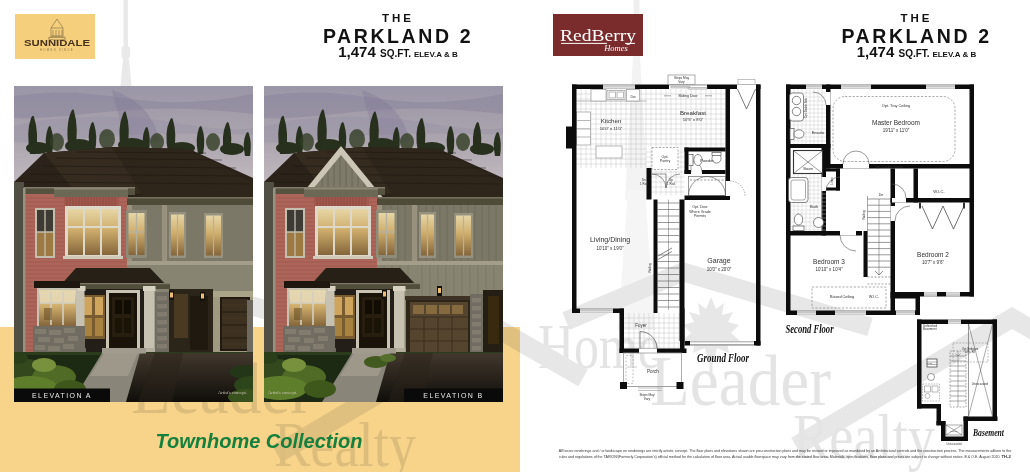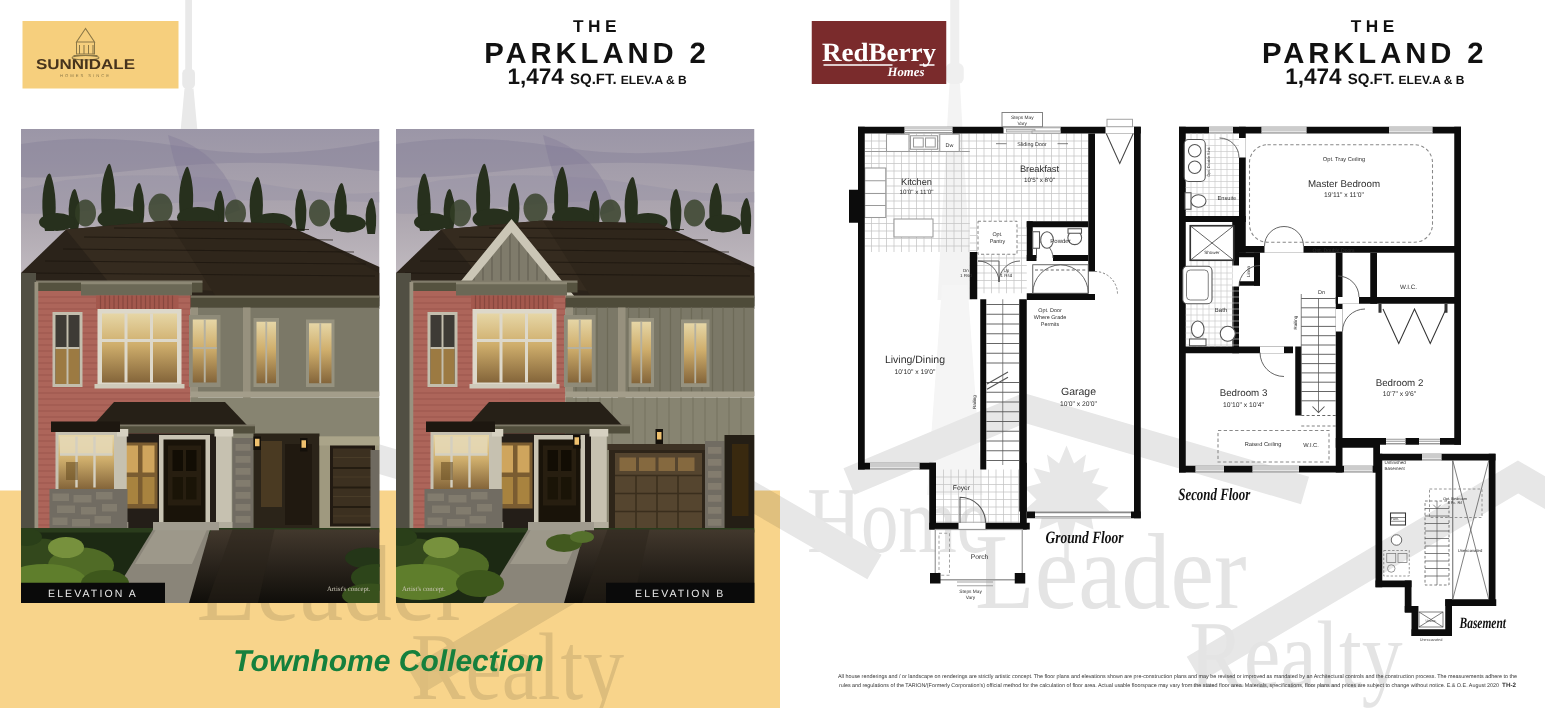--- a/index.html
+++ b/index.html
@@ -44,41 +44,41 @@
       <path d="M566 321 L683 272 L870 327"></path>
       <path d="M796 446 L1012 318 L1102 370"></path>
     </g>
     <path fill="#e7e7e7" d="M711 297 L716 309 L724 303 L722 315 L733 312 L728 322 L739 325 L731 333 L740 341 L727 342 L729 353 L717 348 L714 360 L708 360 L705 348 L693 353 L695 342 L682 341 L691 333 L683 325 L694 322 L689 312 L700 315 L698 303 L706 309 Z M709.5 358 h3 v16 h-3 Z"></path>
     <text x="538" y="368" font-size="63" textLength="122" lengthAdjust="spacingAndGlyphs">Home</text>
     <text x="650" y="405" font-size="72" textLength="181" lengthAdjust="spacingAndGlyphs">Leader</text>
     <text x="793" y="458" font-size="64" textLength="142" lengthAdjust="spacingAndGlyphs">Realty</text>
   </g>
 </svg>
 
-<div class="abs" style="left:15px;top:14px;width:104px;height:45px;background:#f6cf7d;">
+<div class="abs" style="left:15px;top:14px;width:80px;height:45px;background:#f6cf7d;">
   <svg width="84" height="45" viewBox="0 0 84 45">
     <g stroke="#8a7747" fill="none" stroke-width="0.7">
       <path d="M42 5 L36 14 L48 14 Z"></path>
       <path d="M36 14 L36 22 L48 22 L48 14"></path>
       <path d="M38 16 v6 M41 16 v6 M44 16 v6 M47 16 v6"></path>
       <path d="M34 23 h16"></path>
       <ellipse cx="42" cy="24.5" rx="9" ry="1.5"></ellipse>
     </g>
     <text x="42" y="32.2" text-anchor="middle" font-size="9.5" textLength="66" lengthAdjust="spacingAndGlyphs" fill="#46331d" font-family="Liberation Sans,sans-serif" font-weight="bold">SUNNIDALE</text>
     <text x="42" y="37" text-anchor="middle" font-size="2.8" letter-spacing="1.3" fill="#8a7747" font-family="Liberation Sans,sans-serif">HOMES SINCE</text>
   </svg>
 </div>
 
 <div class="abs" style="left:278px;top:0;width:240px;color:#111;">
   <div class="abs" style="left:0;top:11.5px;width:240px;text-align:center;font-size:11.5px;letter-spacing:3px;font-weight:bold;">THE</div>
   <div class="abs" style="left:0;top:24.6px;width:240px;text-align:center;font-size:19.5px;letter-spacing:2.6px;font-weight:bold;">PARKLAND 2</div>
   <div class="abs" style="left:0;top:43.4px;width:240px;text-align:center;"><span style="font-size:15px;font-weight:bold;">1,474 </span><span style="font-size:10px;font-weight:bold;">SQ.FT. </span><span style="font-size:8px;font-weight:bold;">ELEV.A &amp; B</span></div>
 </div>
 
-<div class="abs" style="left:541px;top:14px;width:90px;height:26px;font-weight:bold;">
+<div class="abs" style="left:553px;top:14px;width:90px;height:26px;">
 <svg width="90" height="42" viewBox="0 0 90 42">
   <rect x="0" y="0" width="90" height="42" fill="#7a2b2c"></rect>
   <text x="45" y="26.5" text-anchor="middle" font-size="17.5" textLength="76" lengthAdjust="spacingAndGlyphs" fill="#fff" font-family="Liberation Serif,serif">RedBerry</text>
   <path d="M8 29.4 h46 M72 29.4 h10" stroke="#fff" stroke-width="1"></path>
   <text x="63" y="36.5" text-anchor="middle" font-size="8.5" fill="#fff" font-family="Liberation Serif,serif" font-style="italic">Homes</text>
 </svg>
 </div>
 
 <div class="abs" style="left:796.5px;top:0;width:240px;color:#111;">
   <div class="abs" style="left:0;top:11.5px;width:240px;text-align:center;font-size:11.5px;letter-spacing:3px;font-weight:bold;">THE</div>
@@ -890,21 +890,21 @@
   <g>
     <rect x="668" y="75" width="27" height="9.5" fill="#fff" stroke="#777" stroke-width="0.6"></rect>
     <text x="681.5" y="79.3" font-size="3.2" text-anchor="middle" fill="#2e2e2e">Steps May</text>
     <text x="681.5" y="83.3" font-size="3.2" text-anchor="middle" fill="#2e2e2e">Vary</text>
   </g>
 
   <text x="697" y="362" font-size="11.5" textLength="52" lengthAdjust="spacingAndGlyphs" font-family="Liberation Serif,serif" font-style="italic" font-weight="bold" fill="#111">Ground Floor</text>
 </svg>
 </div>
 
-<div id="planBase" class="abs" style="left:905px;top:292px;">
+<div id="planBase" class="abs" style="left:905px;top:309px;">
 <svg width="125" height="140" viewBox="905 310 125 140" font-family="Liberation Sans,sans-serif">
 
   <g fill="#0c0c0c">
 
     <rect x="917" y="320.5" width="80" height="4.5"></rect>
 
     <rect x="917" y="320.5" width="4.5" height="89"></rect>
 
     <rect x="917" y="405" width="24" height="4.5"></rect>
 

